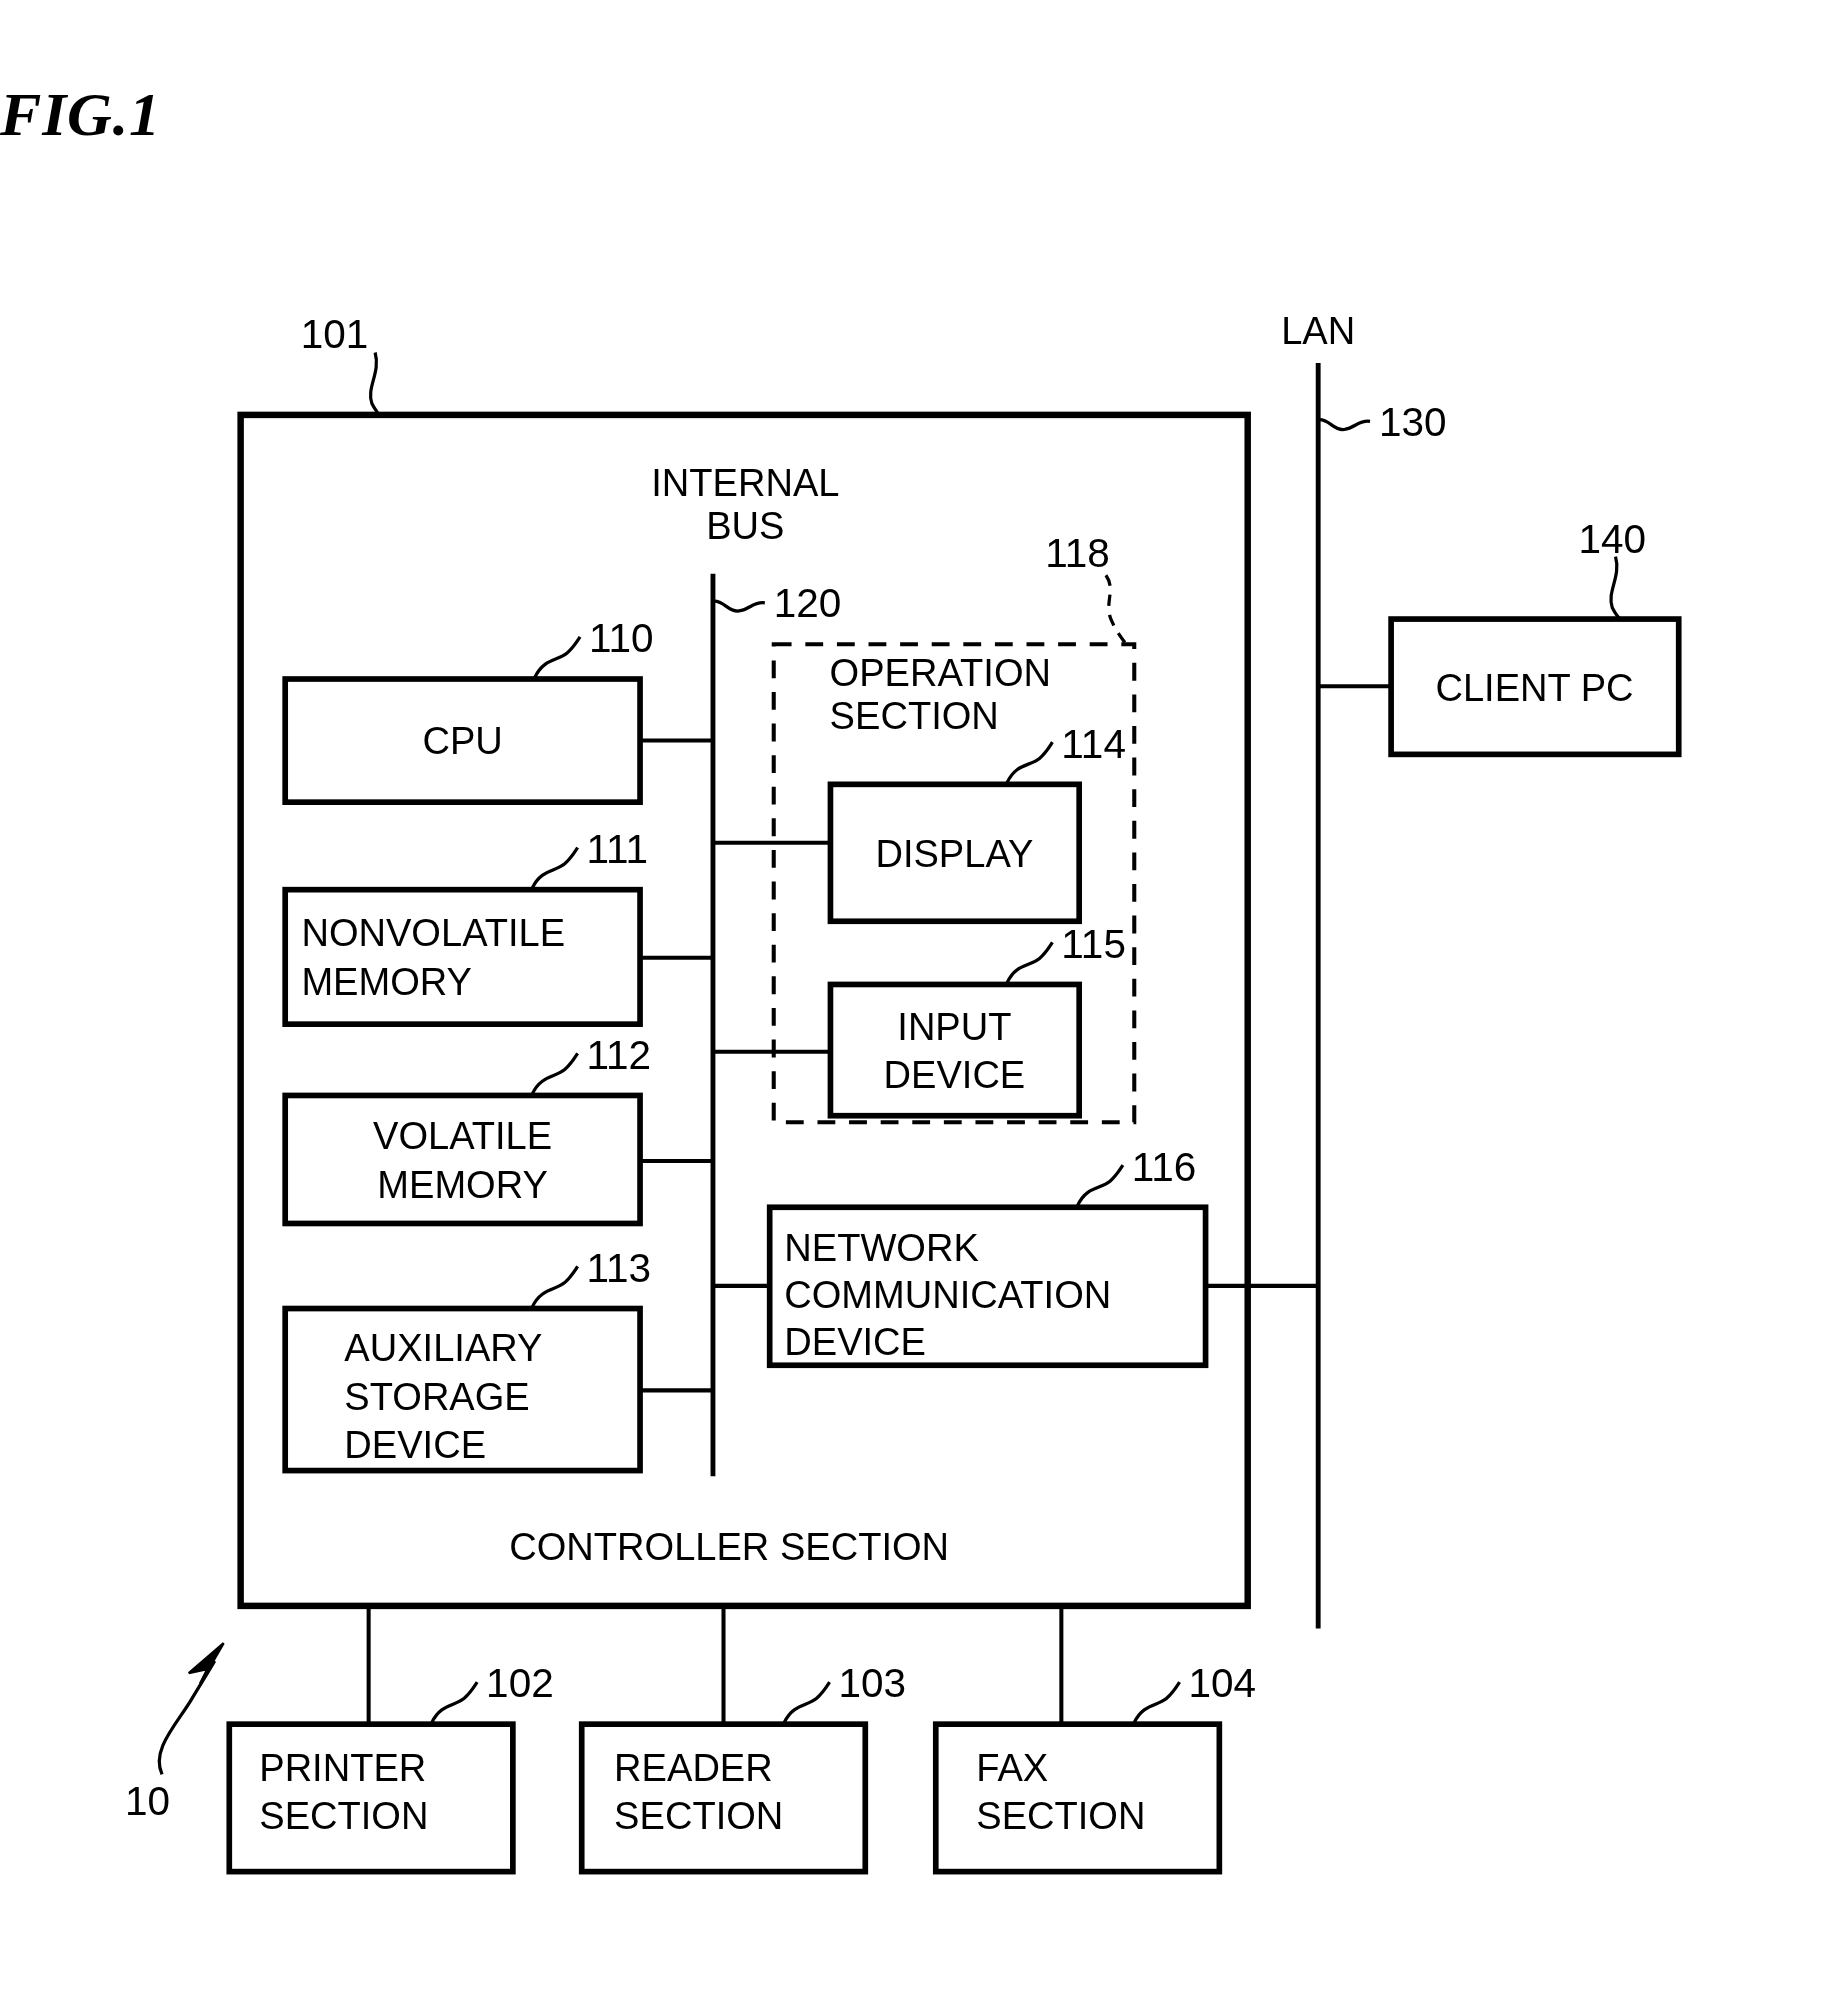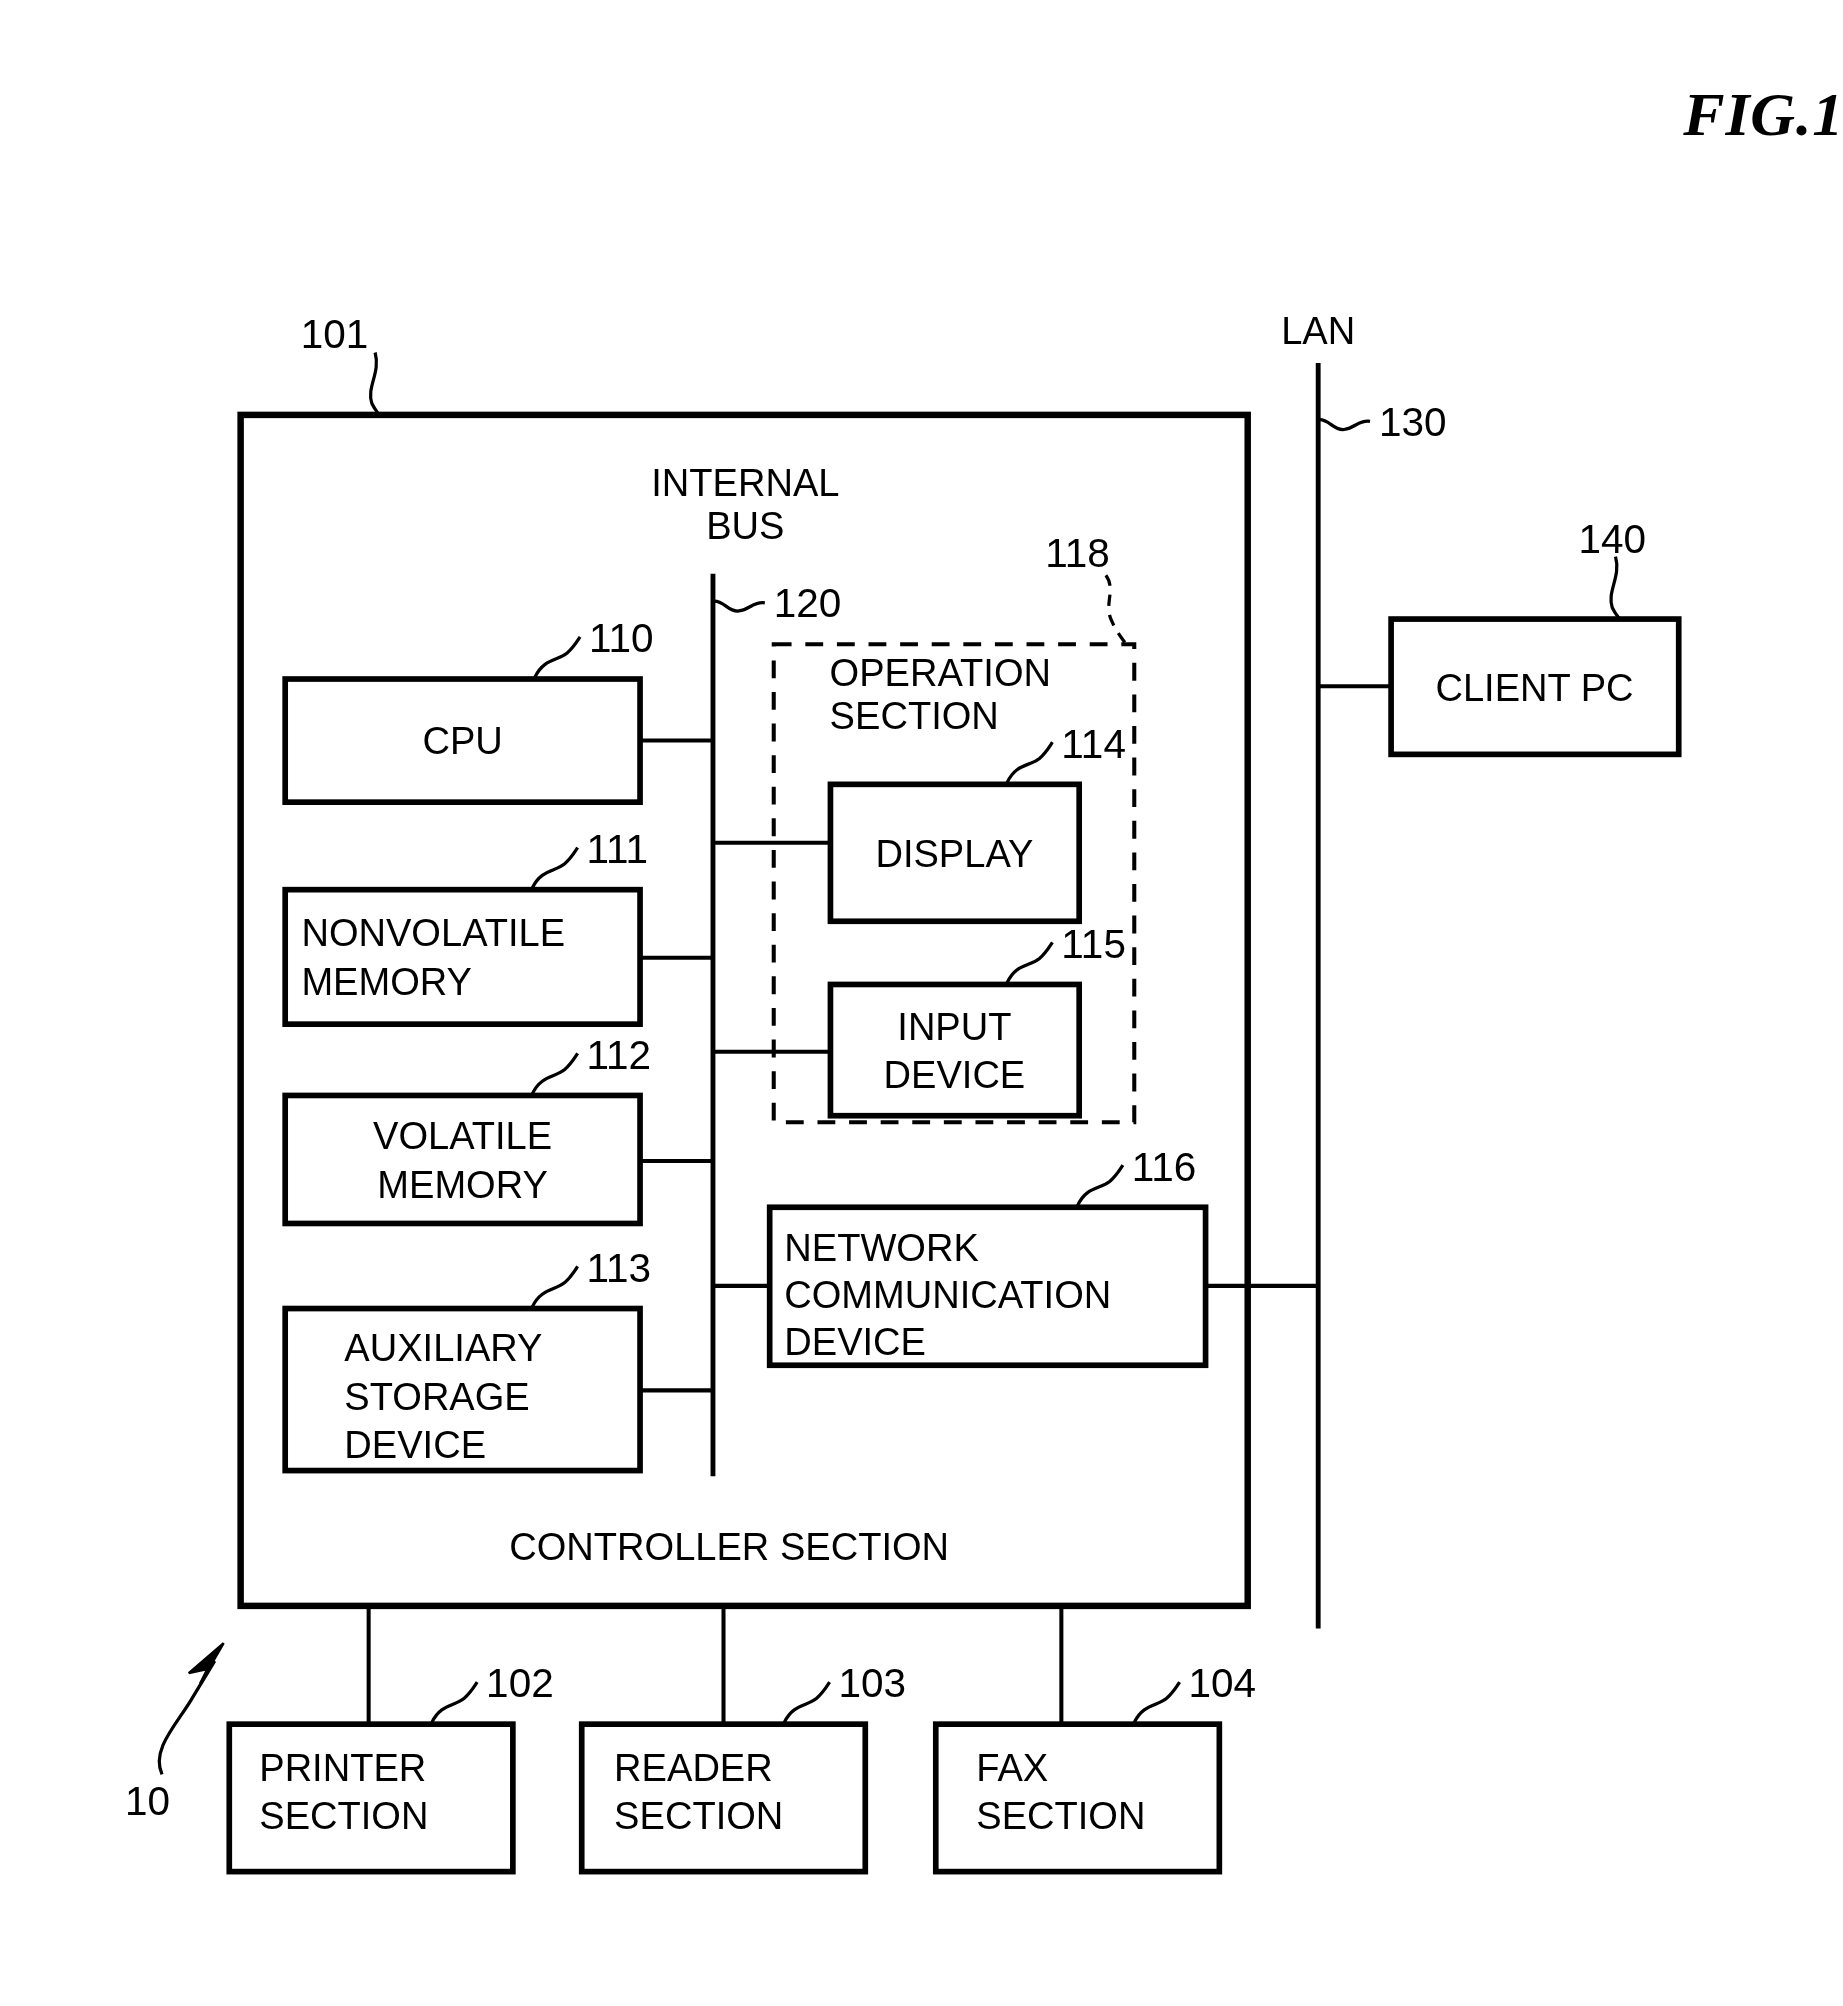--- a/index.html
+++ b/index.html
@@ -13,21 +13,21 @@
     height: 2007px;
     background: #ffffff;
     overflow: hidden;
     font-family: "Liberation Sans", sans-serif;
   }
   #fig-title {
     position: absolute;
     left: 0;
     top: 79px;
     width: 1844px;
-    text-align: right;
+    text-align: left;
     font-family: "Liberation Serif", serif;
     font-style: italic;
     font-weight: bold;
     font-size: 62px;
     color: #000000;
     letter-spacing: 0.8px;
   }
   svg.diagram {
     position: absolute;
     left: 0;

